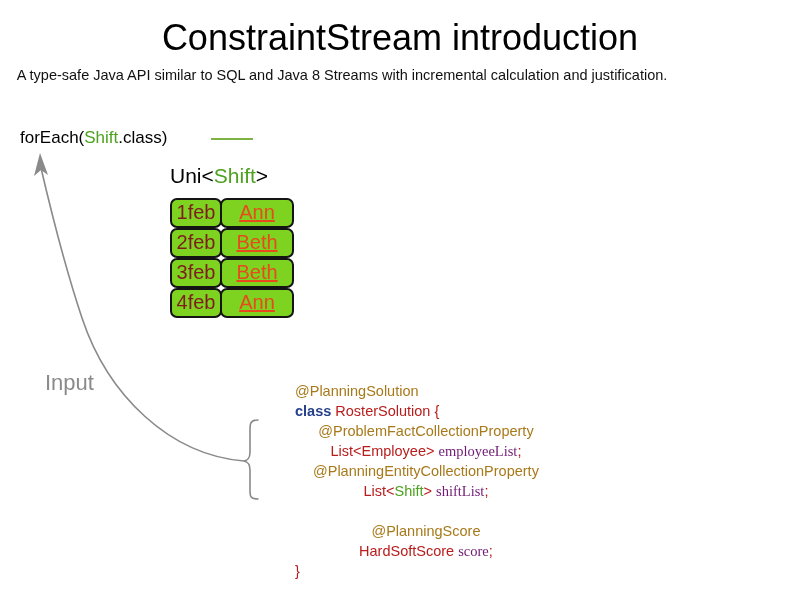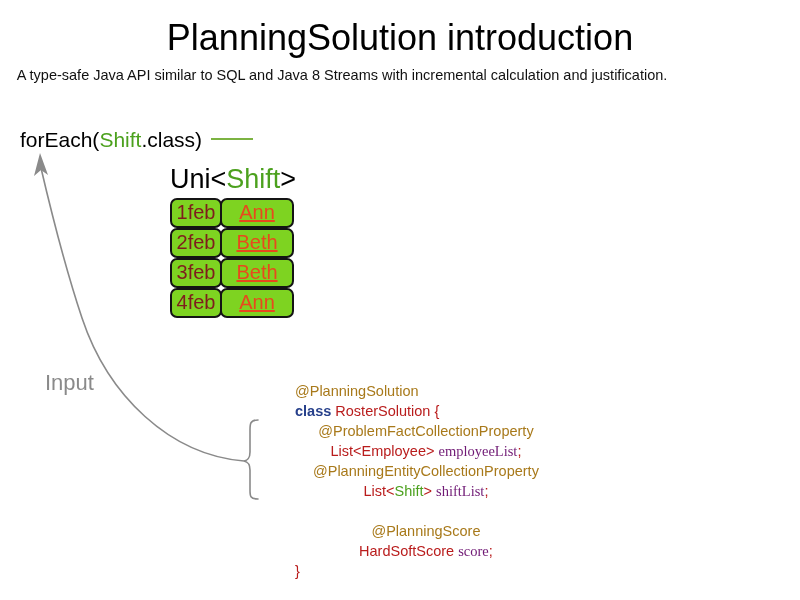--- a/index.html
+++ b/index.html
@@ -38,40 +38,40 @@
     font-size: 14.5px;
     font-weight: 400;
     color: #111111;
   }
 
   
   #foreach-label {
     position: absolute;
     left: 20px;
     top: 128px;
-    font-size: 21px;
+    font-size: 17px;
     white-space: nowrap;
     color: #000000;
   }
   .tok-green { color: #4ca11e; }
   #foreach-line {
     position: absolute;
     left: 211px;
     top: 138px;
     width: 42px;
     height: 2px;
     background: #7cb342;
   }
 
   
   #uni-label {
     position: absolute;
     left: 170px;
     top: 164px;
-    font-size: 27px;
+    font-size: 21px;
     white-space: nowrap;
     color: #000000;
   }
 
   
   #shift-table {
     position: absolute;
     left: 170px;
     top: 198px;
   }
@@ -133,21 +133,21 @@
   .code-line { height: 20px; margin-left: 30px; }
   .code-indent { padding-left: 18px; text-align: center; }
   .tok-ann { color: #a8791a; }
   .tok-kw { color: #27408b; font-weight: bold; }
   .tok-field { color: #701a75; font-family: Liberation Serif, serif; }
   .tok-plain { color: #b91c1c; }
 </style>
 </head>
 <body>
 
-<div id="slide-title">PlanningSolution introduction</div>
+<div id="slide-title">ConstraintStream introduction</div>
 <div id="slide-subtitle">A type-safe Java API similar to SQL and Java 8 Streams with incremental calculation and justification.</div>
 
 <div id="foreach-label"><span>forEach(</span><span class="tok-green">Shift</span><span>.class)</span></div>
 <div id="foreach-line"></div>
 
 <div id="uni-label"><span>Uni&lt;</span><span class="tok-green">Shift</span><span>&gt;</span></div>
 
 <div id="shift-table">
     <div class="shift-row">
       <div class="shift-cell shift-date">1feb</div>

